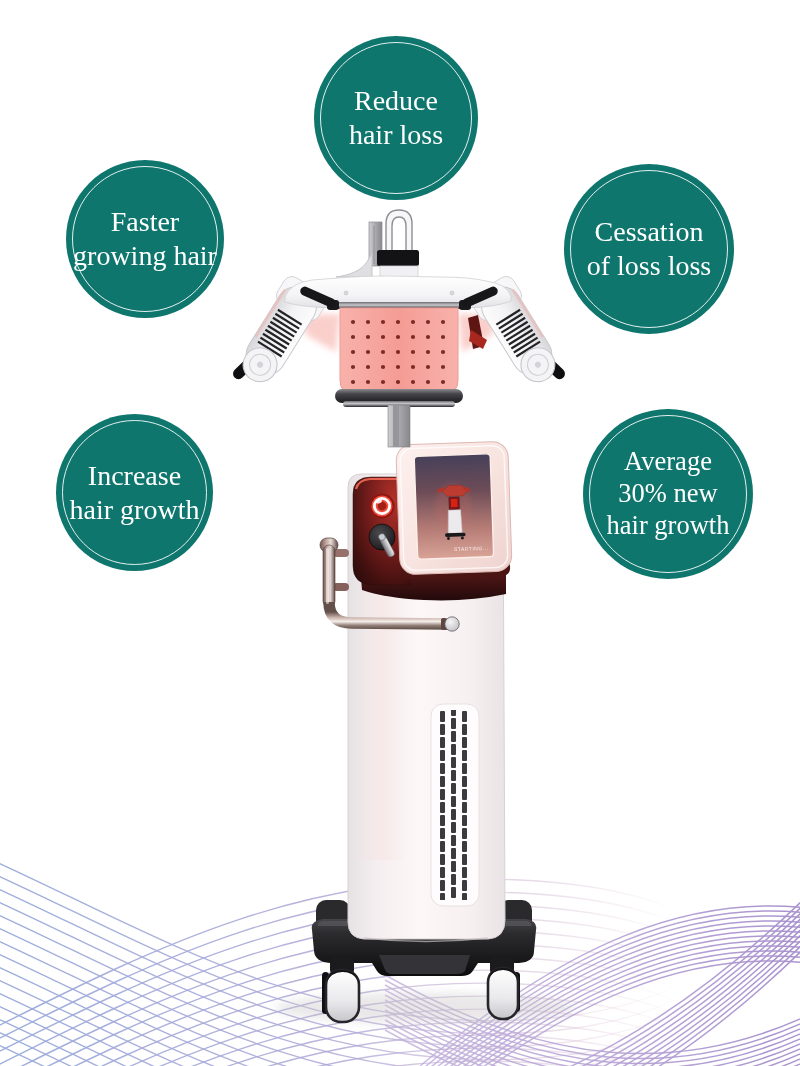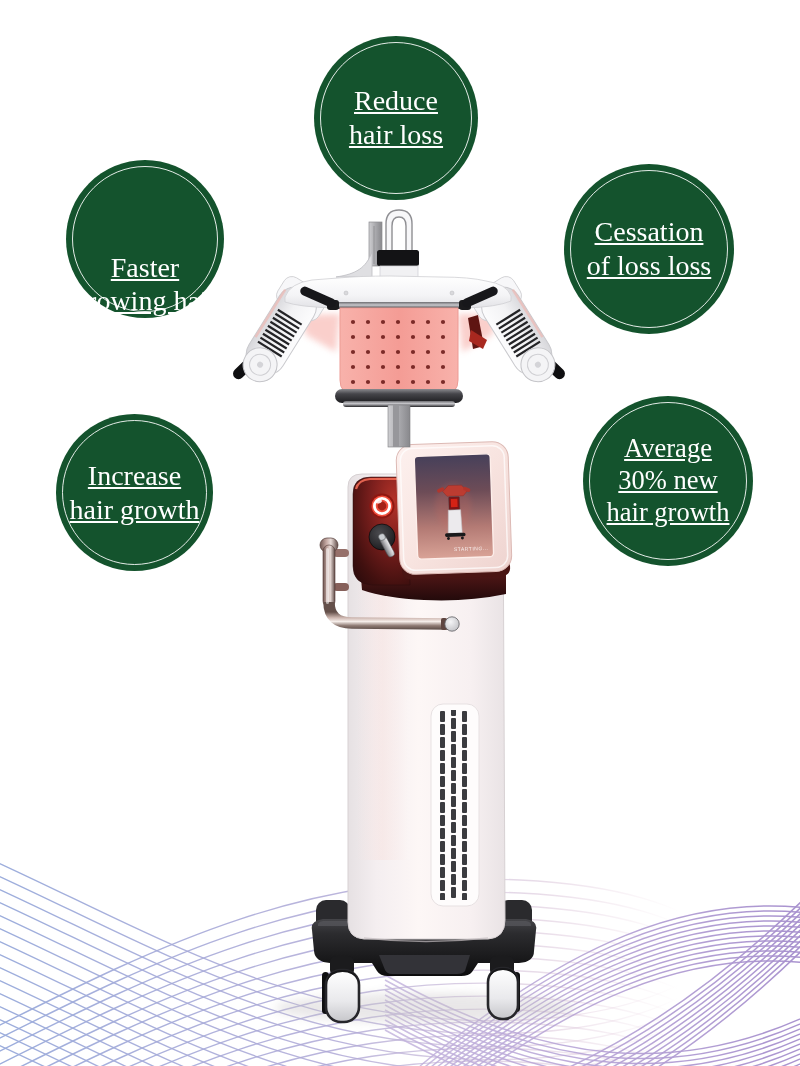--- a/index.html
+++ b/index.html
@@ -1,24 +1,24 @@
 <!DOCTYPE html>
 <html><head>
 <meta charset="utf-8">
 <style>
   html,body{margin:0;padding:0;}
   body{width:800px;height:1066px;background:#fff;position:relative;overflow:hidden;font-family:"Liberation Serif",serif;}
-  .badge{position:absolute;border-radius:50%;background:#14532d;color:#fff;display:flex;align-items:center;justify-content:center;text-align:center;text-decoration:underline;}
+  .badge{position:absolute;border-radius:50%;background:#0f766e;color:#fff;display:flex;align-items:center;justify-content:center;text-align:center;}
   .badge::after{content:"";position:absolute;inset:6px;border:1.6px solid rgba(255,255,255,.88);border-radius:50%;}
   .badge .label{font-size:28px;line-height:1.2;white-space:pre-line;}
   #badge-1{left:314px;top:36px;width:164px;height:164px;}
-  #badge-2{left:66px;top:160px;width:158px;height:158px;align-items:flex-end;}
+  #badge-2{left:66px;top:160px;width:158px;height:158px;}
   #badge-3{left:564px;top:164px;width:170px;height:170px;}
   #badge-4{left:56px;top:414px;width:157px;height:157px;}
-  #badge-5{left:583px;top:396px;width:170px;height:170px;}
+  #badge-5{left:583px;top:409px;width:170px;height:170px;}
   #badge-5 .label{font-size:26.5px;}
   svg.scene{position:absolute;left:0;top:0;}
 </style>
 </head>
 <body>
 
 <svg class="scene" width="800" height="1066" viewBox="0 0 800 1066" xmlns="http://www.w3.org/2000/svg">
   <defs>
     <linearGradient id="gradL" gradientUnits="userSpaceOnUse" x1="0" y1="0" x2="680" y2="0">
       <stop offset="0" stop-color="#9caddc" stop-opacity="1"></stop>

